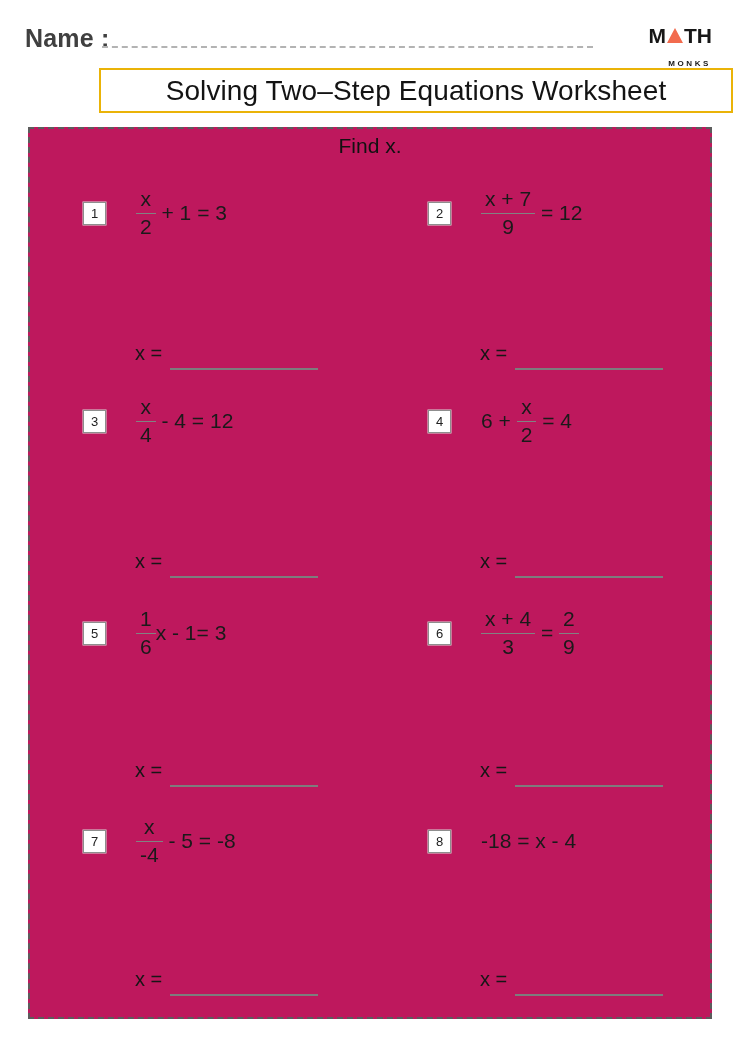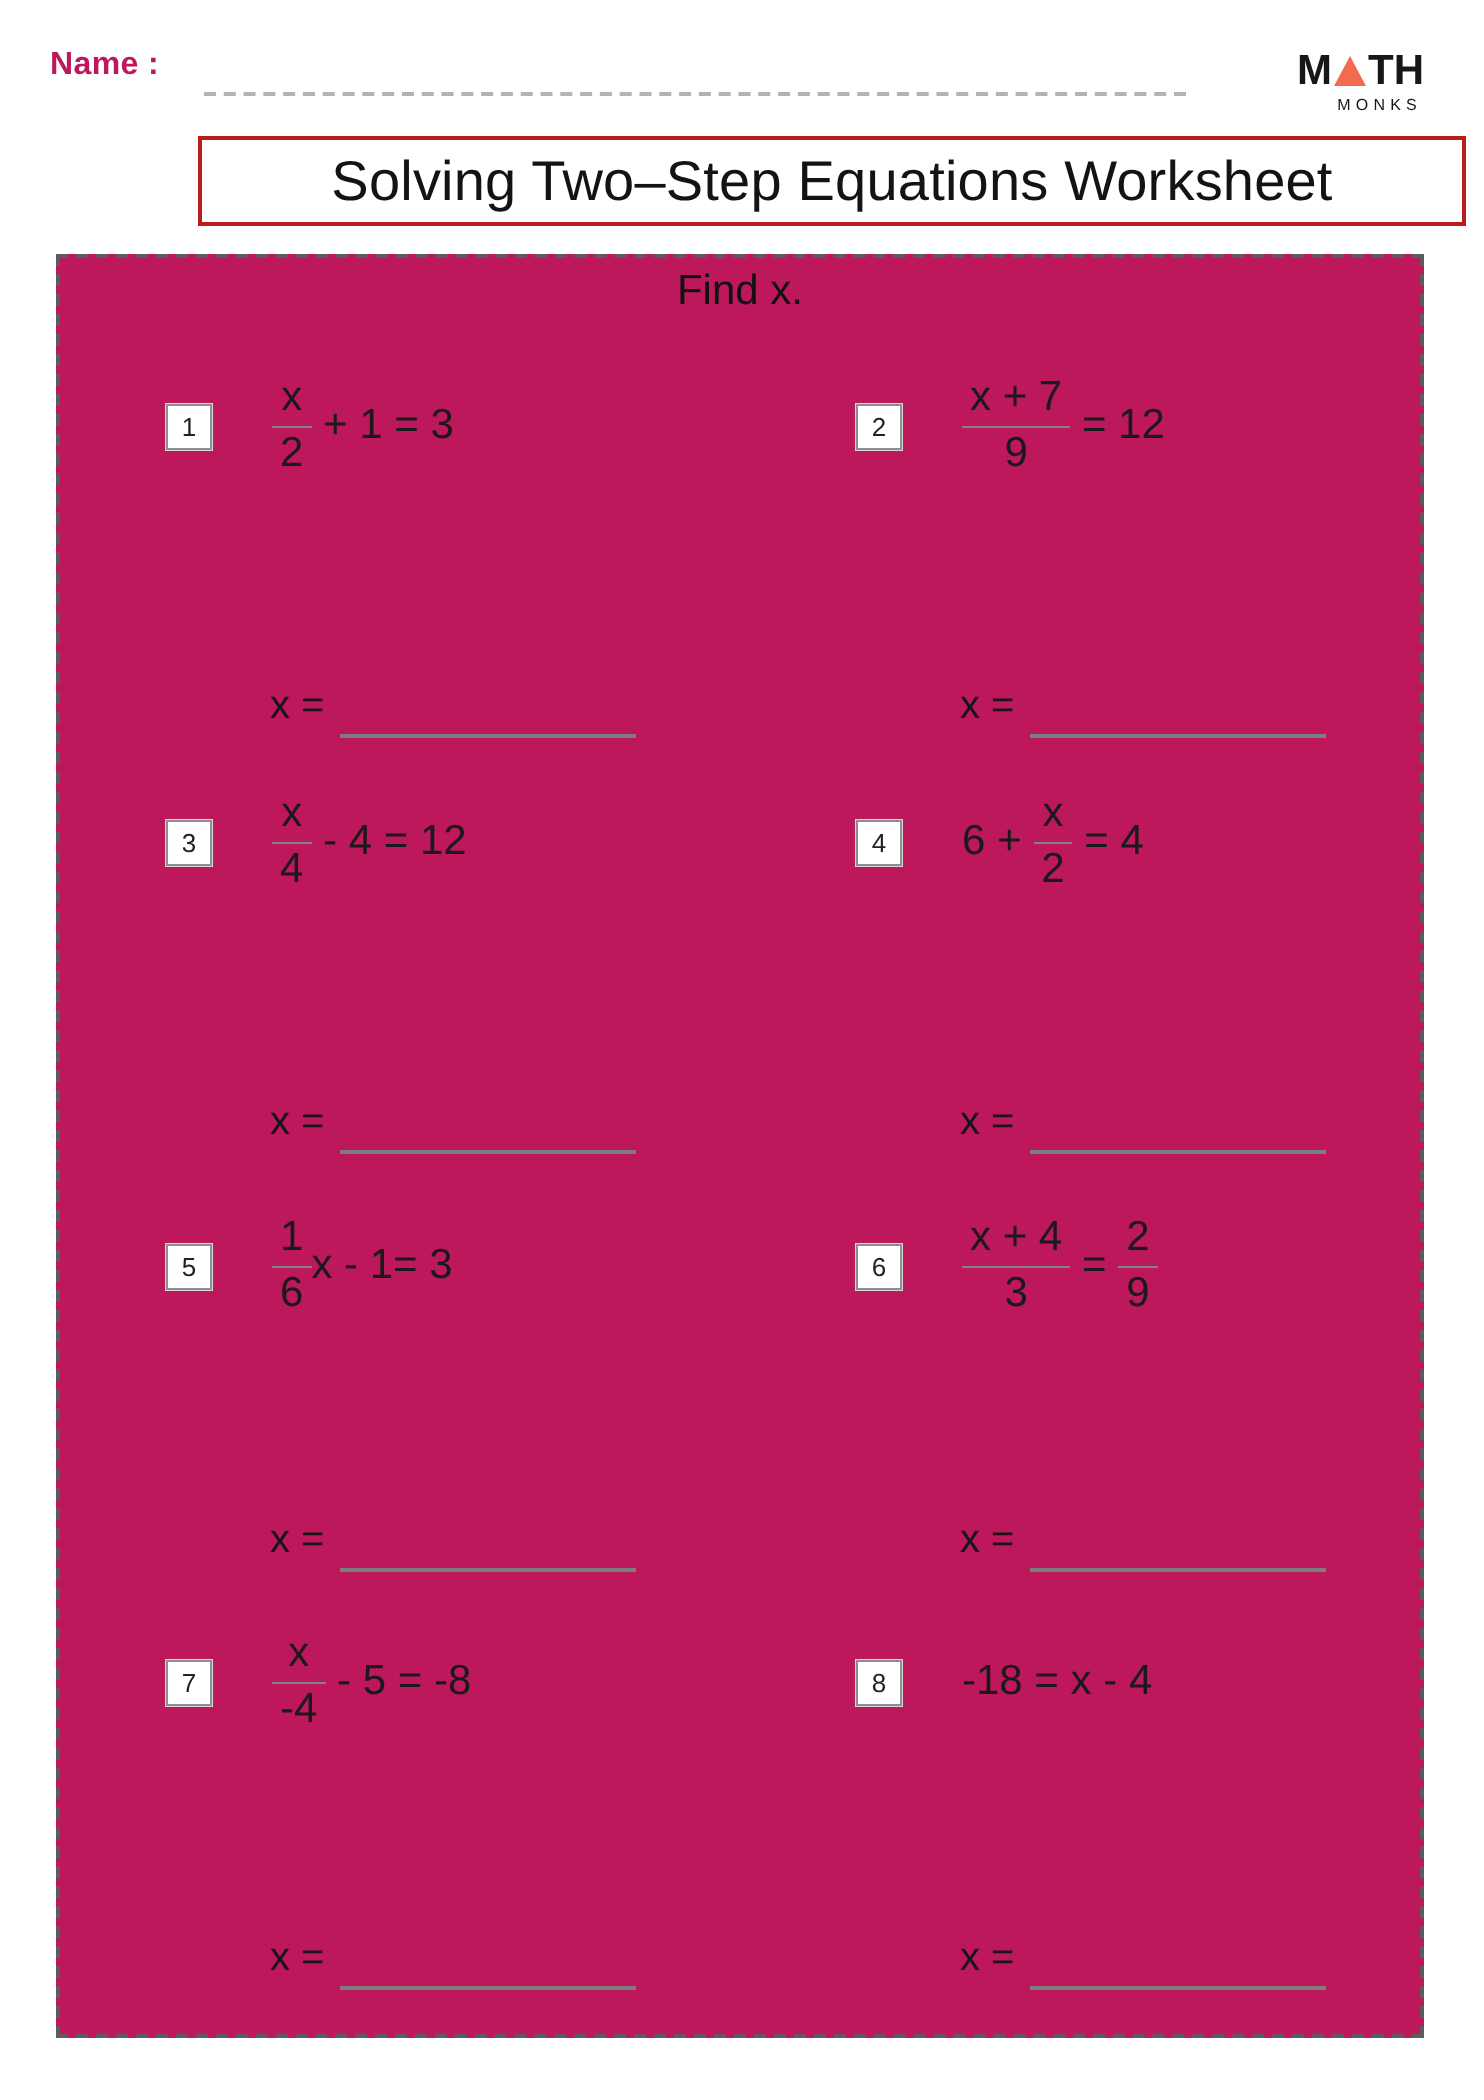--- a/index.html
+++ b/index.html
@@ -13,24 +13,24 @@
     width: 742px;
     height: 1050px;
     background: #ffffff;
     overflow: hidden;
   }
 
   
   .name-label {
     position: absolute;
     left: 25px; top: 24px;
-    font-size: 16px;
+    font-size: 25px;
     font-weight: 700;
     letter-spacing: 0.2px;
-    color: #be185d;
+    color: #404040;
   }
   .name-line {
     position: absolute;
     left: 102px; top: 24px;
     width: 491px; height: 24px;
     border-bottom: 2px dashed #b3b3b3;
   }
   .logo {
     position: absolute;
     right: 30px; top: 25px;
@@ -48,33 +48,33 @@
   .tri {
     display: inline-block;
     width: 0; height: 0;
     border-left: 8px solid transparent;
     border-right: 8px solid transparent;
     border-bottom: 15px solid #f26b4e;
     margin: 0 1px 1px 1px;
   }
   .logo-bottom {
     font-size: 8px;
-    font-weight: 400;
+    font-weight: 700;
     letter-spacing: 2.6px;
     color: #171717;
-    margin-top: 2px;
+    margin-top: 13px;
     padding-right: 1px;
   }
 
   
   .title-box {
     position: absolute;
     left: 99px; top: 68px;
     width: 634px; height: 45px;
-    border: 2px solid #b91c1c;
+    border: 2px solid #eab308;
     background: #fff;
     display: flex;
     align-items: center;
     justify-content: center;
   }
   .title-box span {
     font-size: 28px;
     color: #131313;
     letter-spacing: 0.1px;
     white-space: nowrap;

